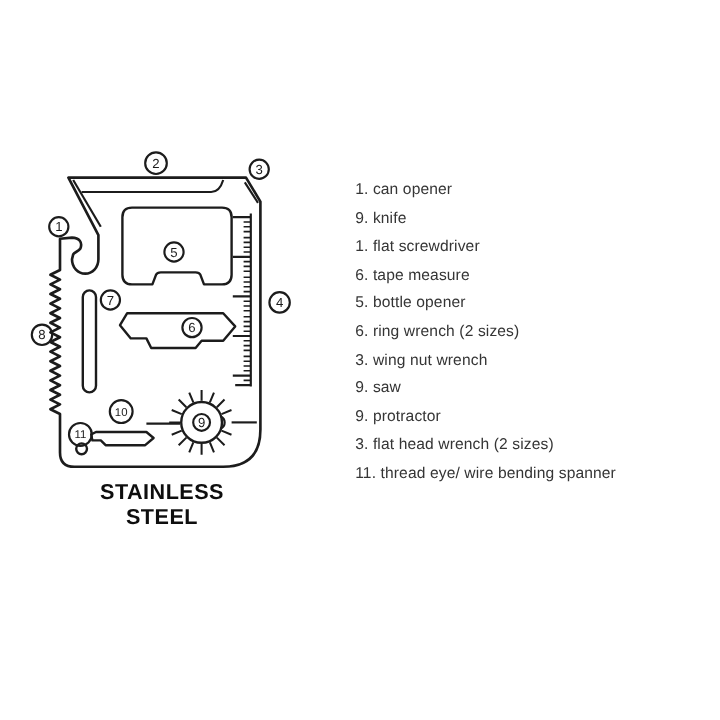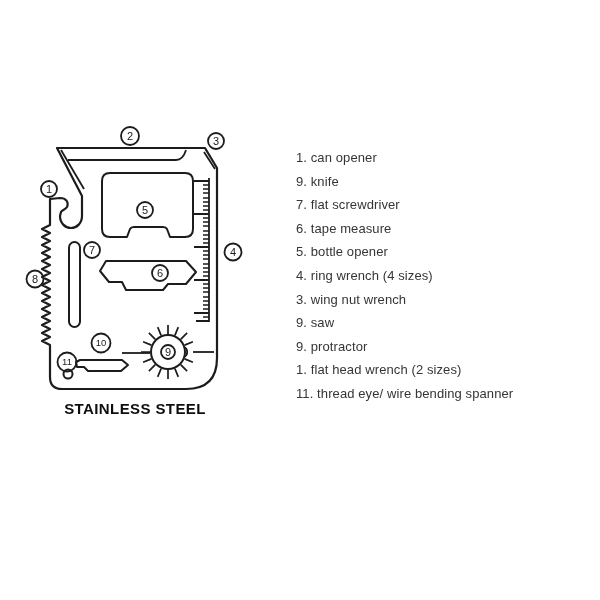--- a/index.html
+++ b/index.html
@@ -9,21 +9,21 @@
   }
   .diagram-svg{position:absolute;left:0;top:0;width:600px;height:600px;}
   .legend{
     position:absolute;left:296px;top:146px;width:300px;
     color:#353535;font-size:13px;line-height:23.6px;
     letter-spacing:0.1px;white-space:nowrap;
   }
   .legend-item{height:23.6px;}
   .caption{
     position:absolute;left:54px;top:400px;width:162px;text-align:center;
-    color:#0e0e0e;font-weight:bold;font-size:15px;letter-spacing:0.4px;
+    color:#0e0e0e;font-weight:bold;font-size:18px;letter-spacing:0.4px;
   }
   .callout-num{font-family:"Liberation Sans",sans-serif;font-size:11px;fill:#1c1c1c;}
   .callout-num.small{font-size:9.5px;}
   svg .ln{stroke:#1c1c1c;fill:none;}
 </style>
 </head>
 <body>
 
 <div class="stage">
 
@@ -120,24 +120,24 @@
       <circle class="ln" stroke-width="1.8" fill="#ffffff" cx="67" cy="362" r="9.5"></circle>
       <text class="callout-num small" x="67" y="365.4" text-anchor="middle">11</text>
     </g>
   </svg>
 
   <div class="caption">STAINLESS STEEL</div>
 
   <div class="legend">
     <div class="legend-item">1. can opener</div>
     <div class="legend-item">9. knife</div>
-    <div class="legend-item">7. flat screwdriver</div>
+    <div class="legend-item">1. flat screwdriver</div>
     <div class="legend-item">6. tape measure</div>
     <div class="legend-item">5. bottle opener</div>
-    <div class="legend-item">4. ring wrench (4 sizes)</div>
+    <div class="legend-item">6. ring wrench (2 sizes)</div>
     <div class="legend-item">3. wing nut wrench</div>
     <div class="legend-item">9. saw</div>
     <div class="legend-item">9. protractor</div>
-    <div class="legend-item">1. flat head wrench (2 sizes)</div>
+    <div class="legend-item">3. flat head wrench (2 sizes)</div>
     <div class="legend-item">11. thread eye/ wire bending spanner</div>
   </div>
 
 </div>
 
 </body></html>

